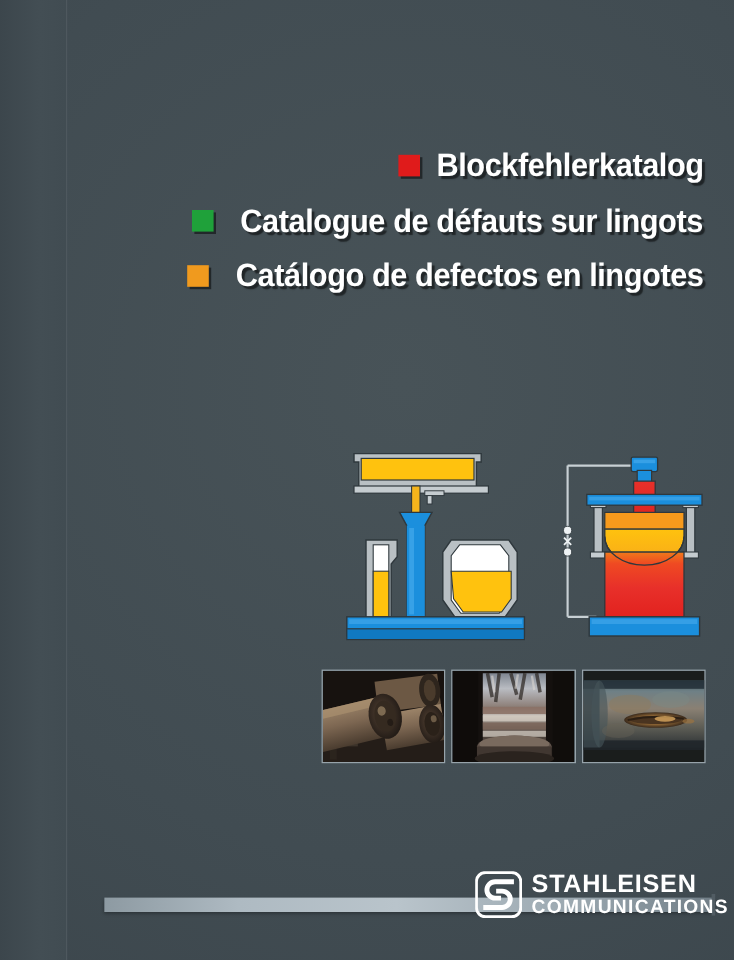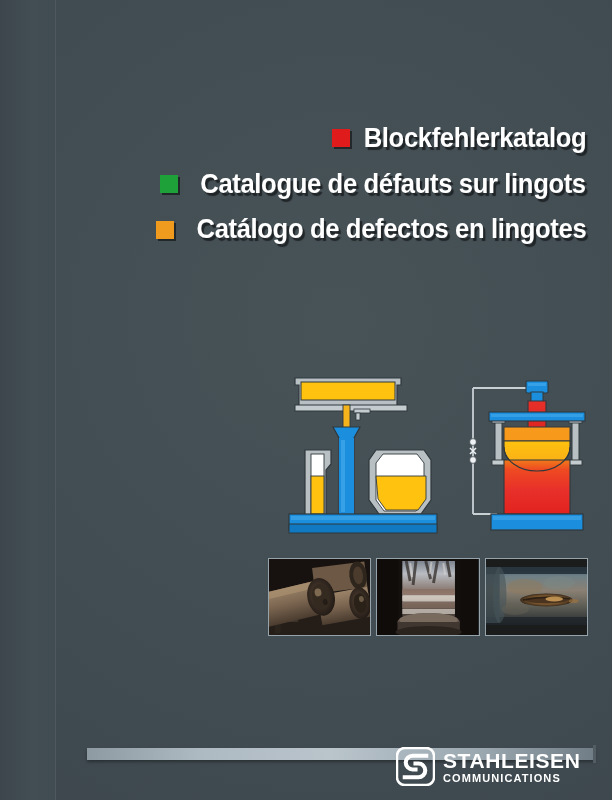--- a/index.html
+++ b/index.html
@@ -90,32 +90,32 @@
     width:508px;height:12px;
     background:linear-gradient(90deg,#8d9aa2 0%,#aebac2 22%,#b9c4cb 48%,#9aa7af 78%,#707d86 100%);
     box-shadow:0 2px 3px rgba(0,0,0,.35);
   }
   .bottom-bar:after{
     content:"";position:absolute;right:-1px;top:-3px;
     width:3px;height:18px;background:#515c63;
   }
   .logo{
     position:absolute;
-    left:396px;top:747px;
+    left:396px;top:726px;
     display:flex;align-items:center;gap:8px;
   }
   .logo-mark{width:39px;height:39px;flex:0 0 auto;}
   .logo-mark svg{display:block;width:100%;height:100%;}
   .logo-txt{display:flex;flex-direction:column;line-height:1;}
   .logo-main{
     color:#ffffff;font-weight:bold;font-size:21px;
     letter-spacing:.6px;
   }
   .logo-sub{
-    color:#ffffff;font-weight:bold;font-size:11px;
+    color:#ffffff;font-weight:bold;font-size:16px;
     letter-spacing:1.1px;margin-top:2px;
   }
 </style>
 </head>
 <body>
 
 <div class="cover">
 
   <div class="spine">
     <div class="spine-stack">

